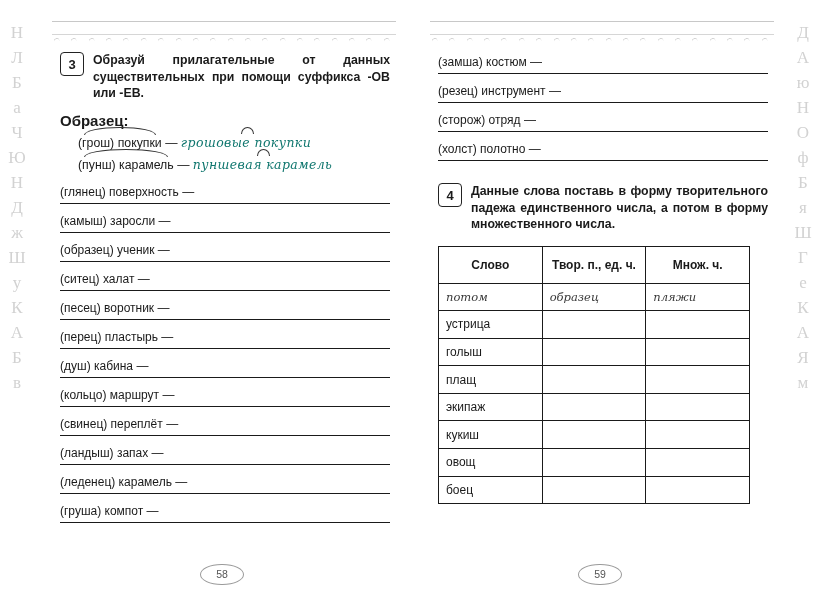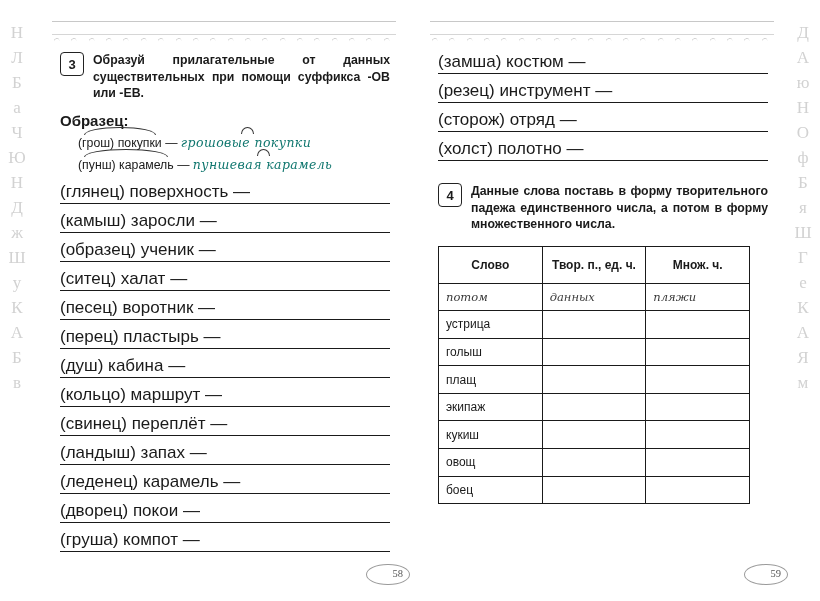--- a/index.html
+++ b/index.html
@@ -180,21 +180,21 @@
     width: 11px;
     height: 6px;
     margin-left: -5.5px;
     border: 1px solid #333;
     border-bottom: none;
     border-radius: 50% 50% 0 0 / 100% 100% 0 0;
   }
 
   .blank-list { margin-top: 9px; }
   .blank-item {
-    font-size: 17px;
+    font-size: 12px;
     line-height: 16px;
     padding: 0 0 3px 0;
     border-bottom: 1px solid #1a1a1a;
     margin-bottom: 9px;
   }
   .blank-item .word { }
   .blank-item .dash { letter-spacing: 0; }
 
   .right-blanks { margin-top: 2px; }
 
@@ -225,22 +225,21 @@
     font-style: italic;
     font-size: 11.5px;
     color: #3a3a3a;
   }
 
   .page-number {
     position: absolute;
     bottom: 16px;
     left: 0;
     right: 0;
-    text-align: right;
-    font-family: Liberation Serif, serif;
+    text-align: center;
   }
   .page-number span {
     display: inline-block;
     min-width: 30px;
     padding: 4px 6px 5px;
     border: 1px solid #9a9a9a;
     border-radius: 50%;
     font-size: 10.5px;
     color: #555;
     line-height: 1;
@@ -402,24 +401,20 @@
         </div>
         <div class="blank-item">
           <span class="word">(ландыш) запах</span>
           <span class="dash">—</span>
         </div>
         <div class="blank-item">
           <span class="word">(леденец) карамель</span>
           <span class="dash">—</span>
         </div>
         <div class="blank-item">
-          <span class="word">(дворец) покои</span>
-          <span class="dash">—</span>
-        </div>
-        <div class="blank-item">
           <span class="word">(груша) компот</span>
           <span class="dash">—</span>
         </div>
       </div>
 
     </div>
 
     <div class="page-number">
       <span>58</span>
     </div>
@@ -484,21 +479,21 @@
           <thead>
             <tr>
               <th class="c1">Слово</th>
               <th class="c2">Твор. п., ед. ч.</th>
               <th class="c3">Множ. ч.</th>
             </tr>
           </thead>
           <tbody>
             <tr class="filled">
               <td class="c1">потом</td>
-              <td class="c2">данных</td>
+              <td class="c2">образец</td>
               <td class="c3">пляжи</td>
             </tr>
             <tr>
               <td class="c1">устрица</td>
               <td class="c2"></td>
               <td class="c3"></td>
             </tr>
             <tr>
               <td class="c1">голыш</td>
               <td class="c2"></td>

